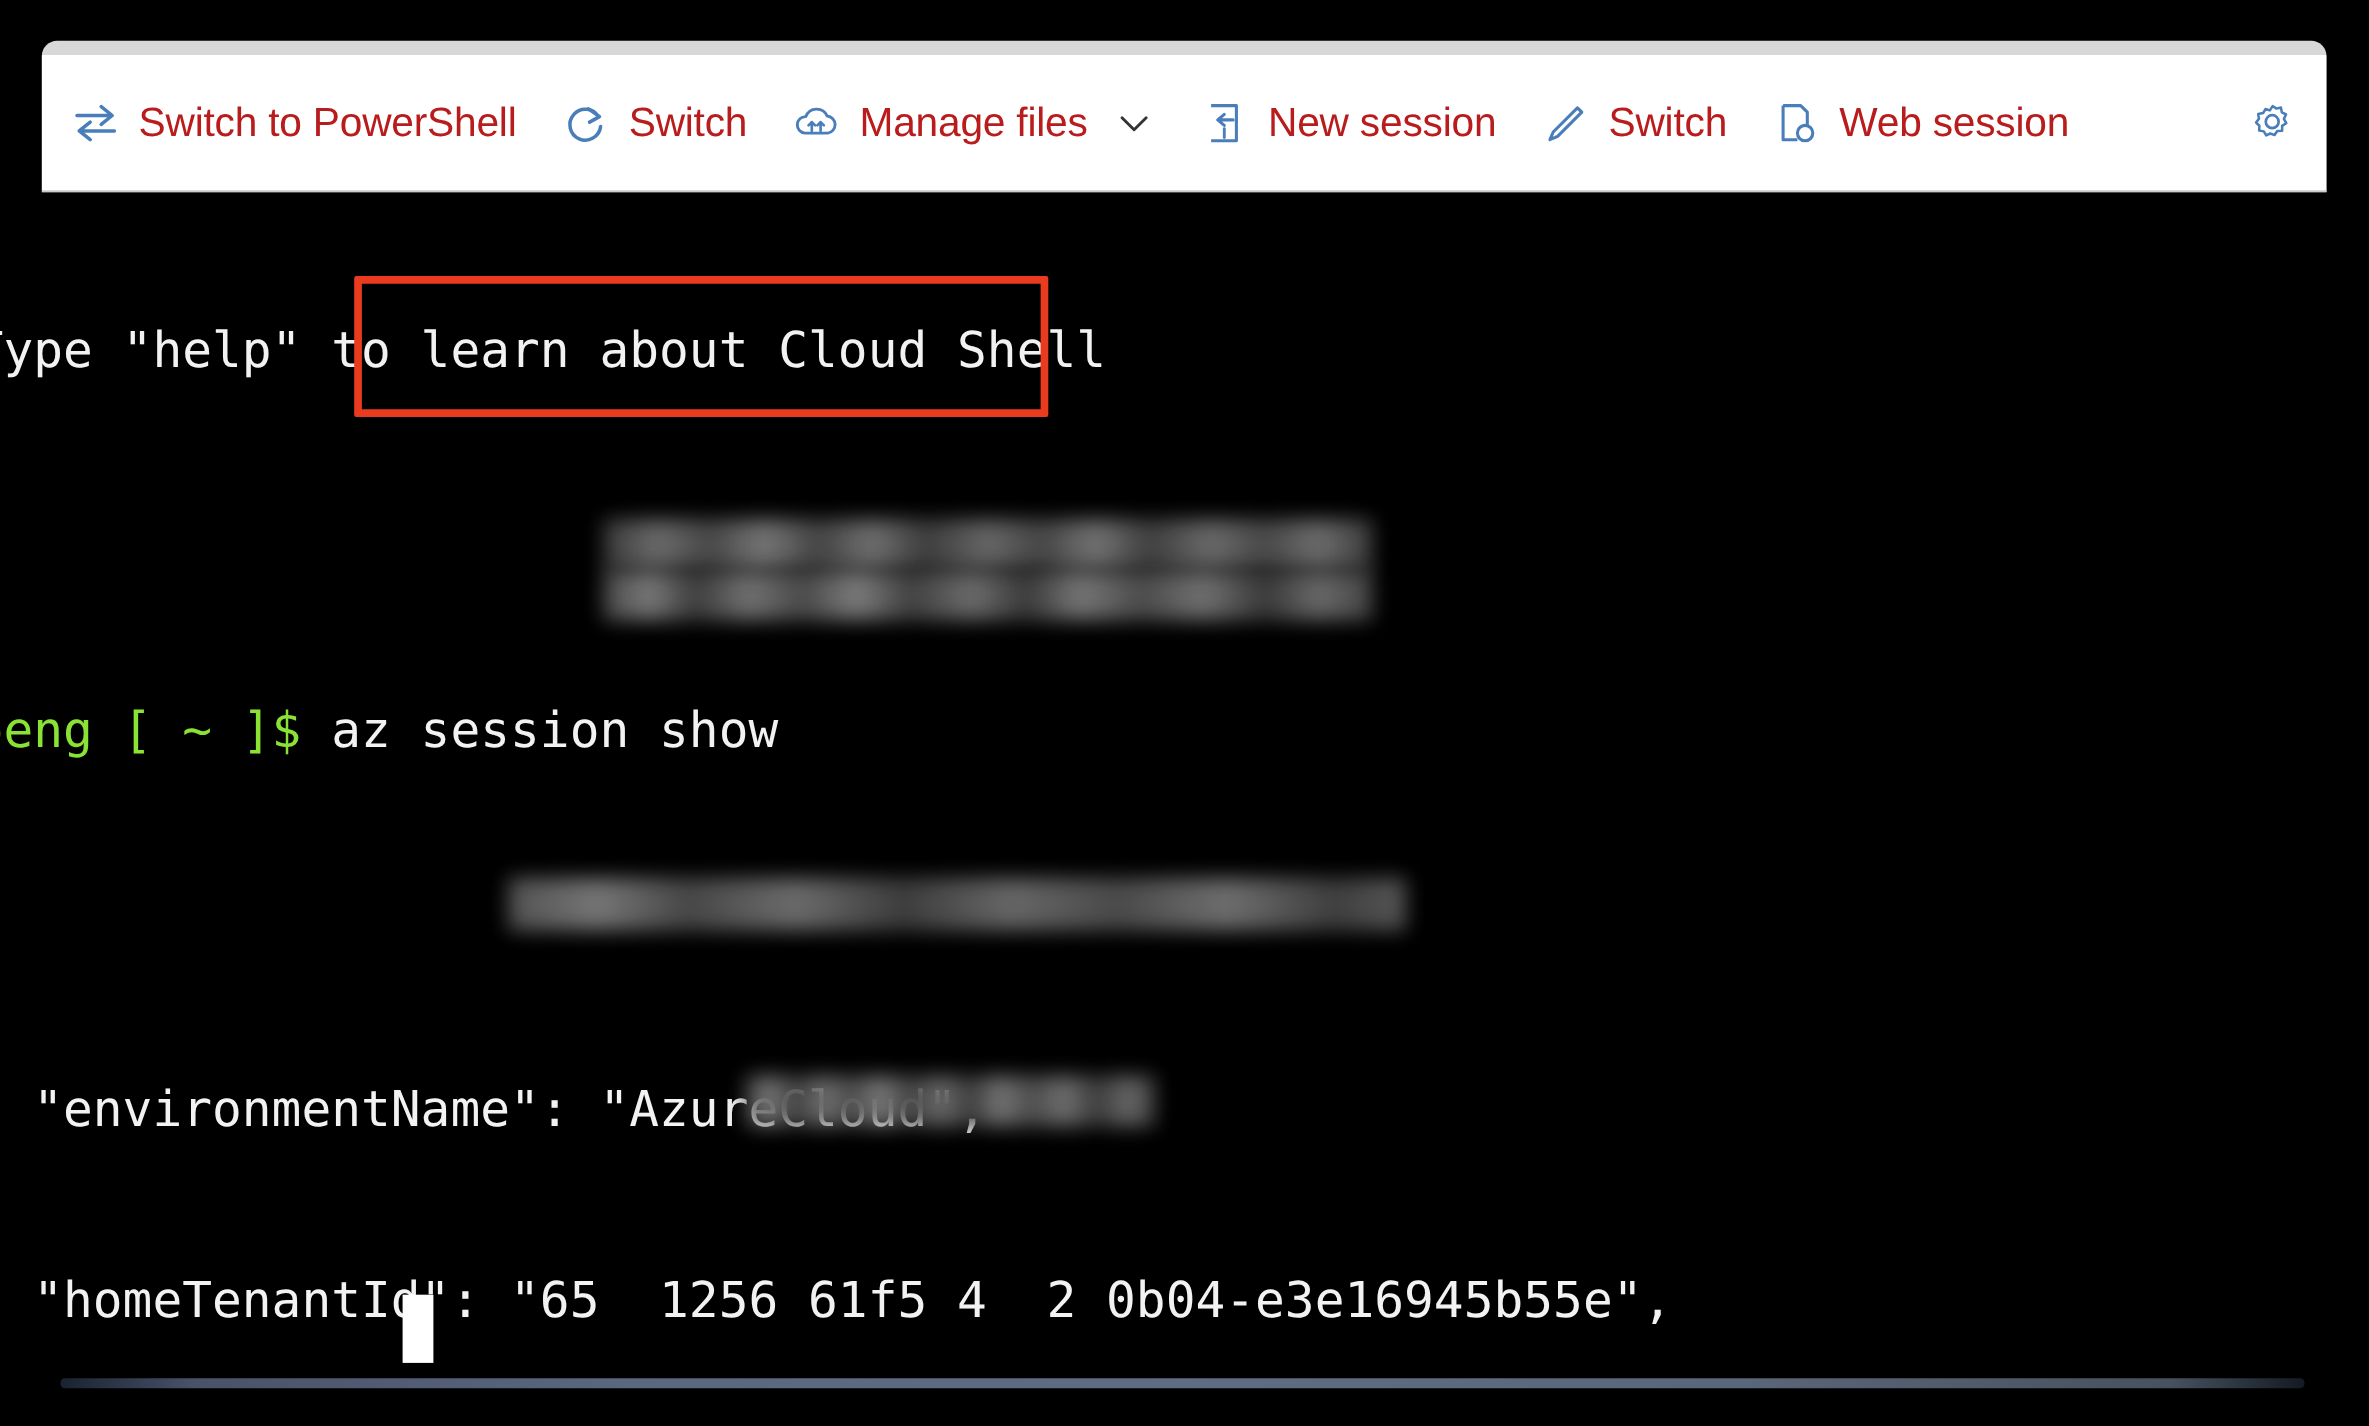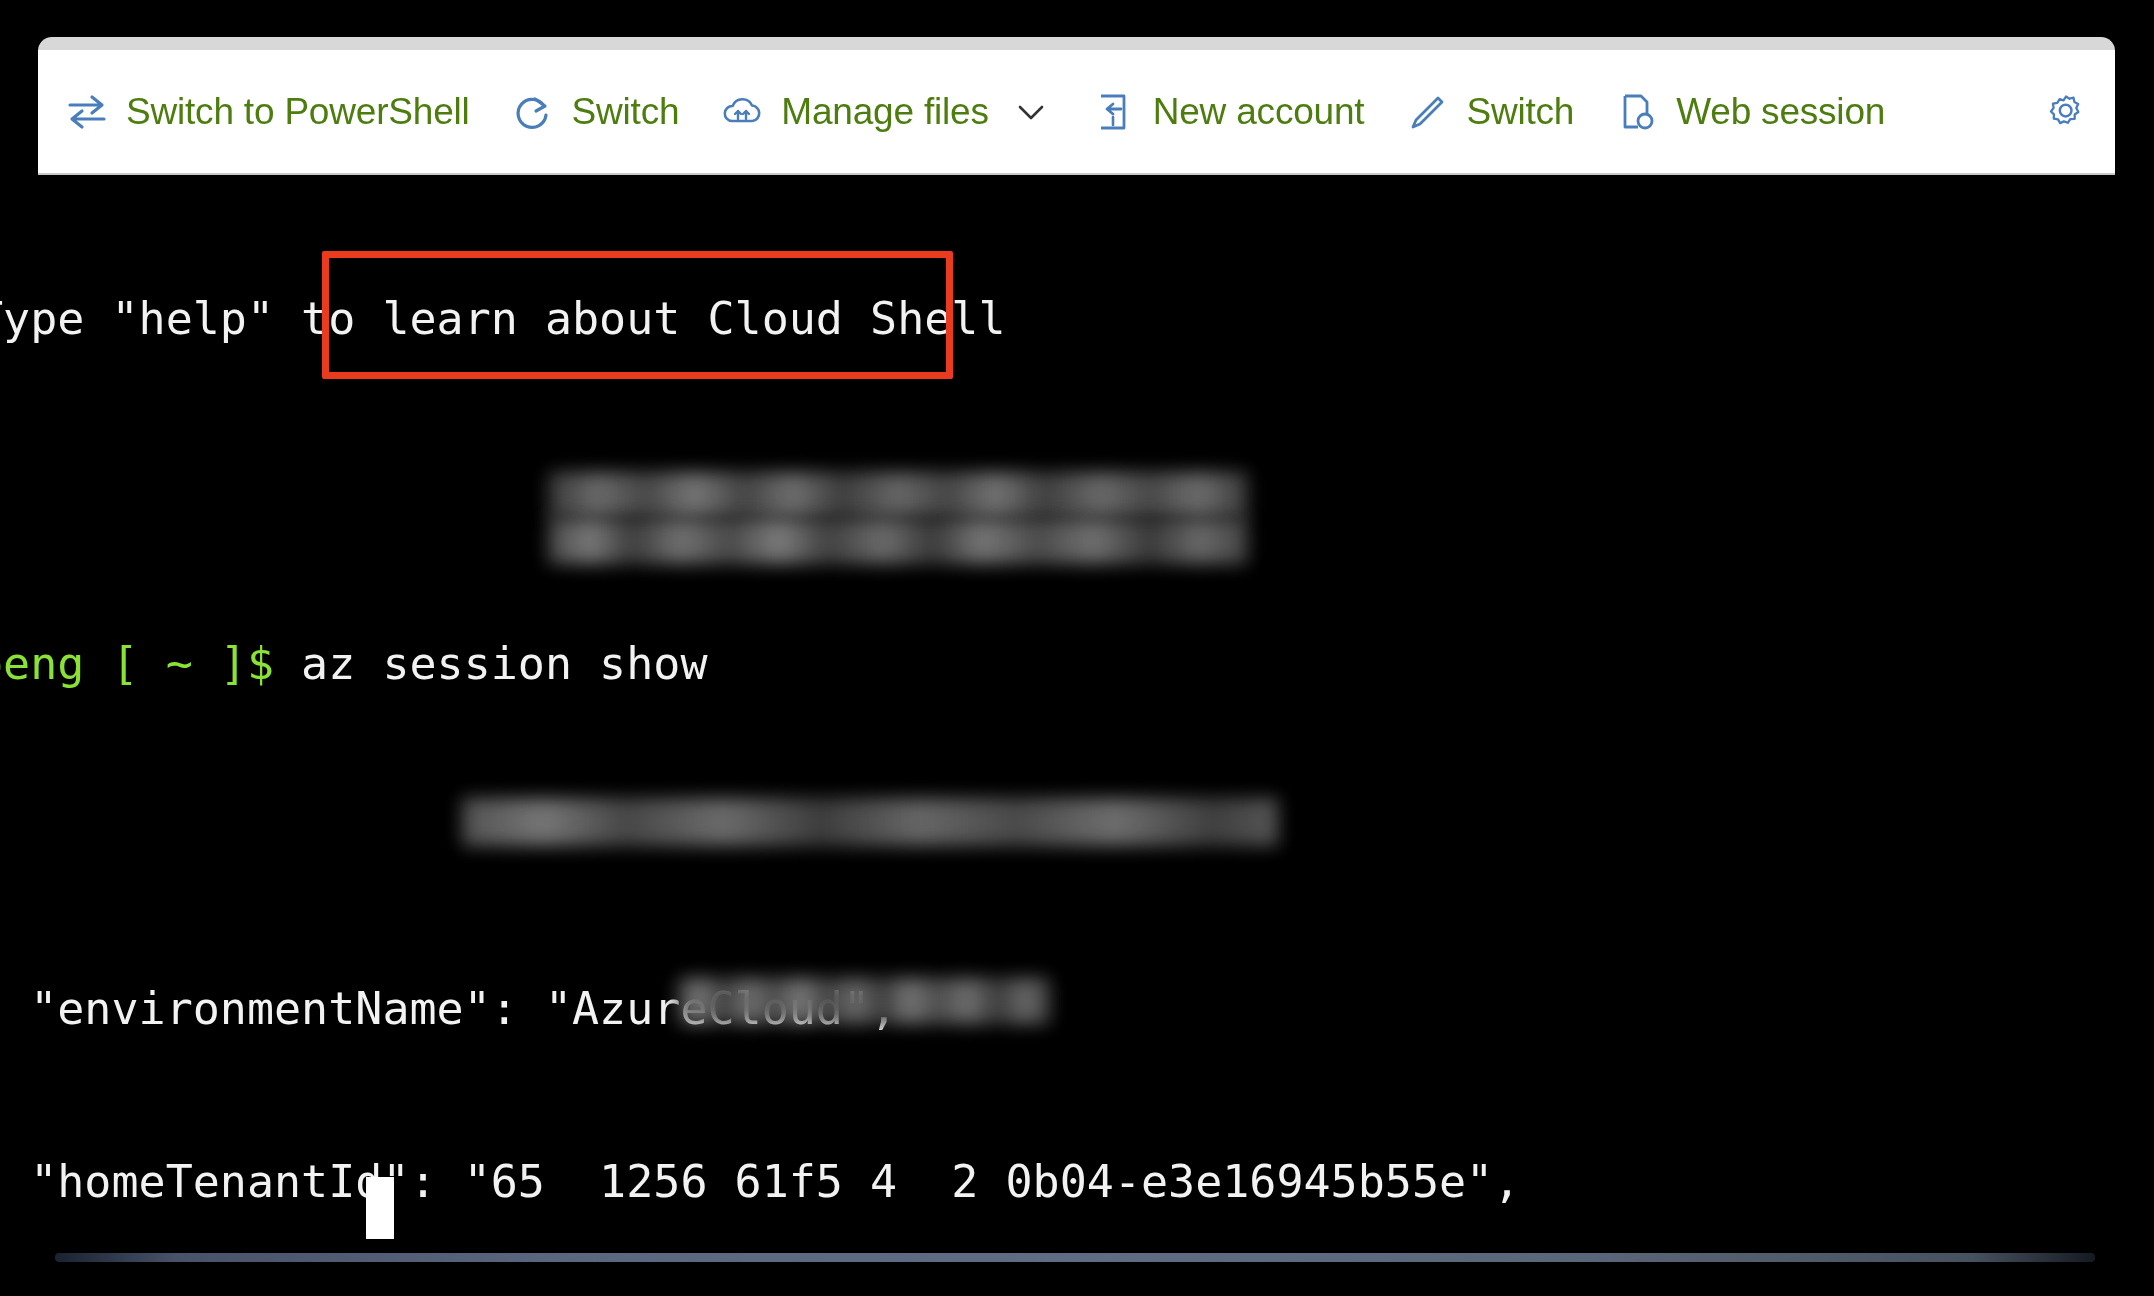--- a/index.html
+++ b/index.html
@@ -44,21 +44,21 @@
   .tb-item {
     display: flex;
     align-items: center;
     gap: 16px;
     margin-right: 40px;
     cursor: default;
     white-space: nowrap;
   }
   .tb-item .tb-label {
     font-size: 37px;
-    color: #4d7c0f;
+    color: #b91c1c;
     font-family: "Liberation Sans", sans-serif;
     letter-spacing: -0.2px;
   }
   .tb-icon {
     display: inline-flex;
     align-items: center;
     justify-content: center;
     width: 46px;
     height: 46px;
     flex: 0 0 auto;
@@ -201,21 +201,21 @@
     </div>
 
     <div class="tb-item" id="tb-session">
       <span class="tb-icon">
         <svg width="46" height="46" viewBox="0 0 46 46">
           <path d="M10 7 H33 V39 H10" fill="none" stroke="#4a7ebb" stroke-width="2.8" stroke-linejoin="round"></path>
           <path d="M30 20 H17 M22 15 L16 20 L22 25" fill="none" stroke="#4a7ebb" stroke-width="2.8" stroke-linecap="round" stroke-linejoin="round"></path>
           <path d="M22 28 V36" fill="none" stroke="#4a7ebb" stroke-width="2.6" stroke-linecap="round"></path>
         </svg>
       </span>
-      <span class="tb-label">New account</span>
+      <span class="tb-label">New session</span>
     </div>
 
     <div class="tb-item" id="tb-editor">
       <span class="tb-icon">
         <svg width="46" height="46" viewBox="0 0 46 46">
           <path d="M34 9 L38 13 L16 35 L9 38 L12 31 Z" fill="none" stroke="#4a7ebb" stroke-width="2.8" stroke-linejoin="round"></path>
         </svg>
       </span>
       <span class="tb-label">Switch</span>
     </div>

